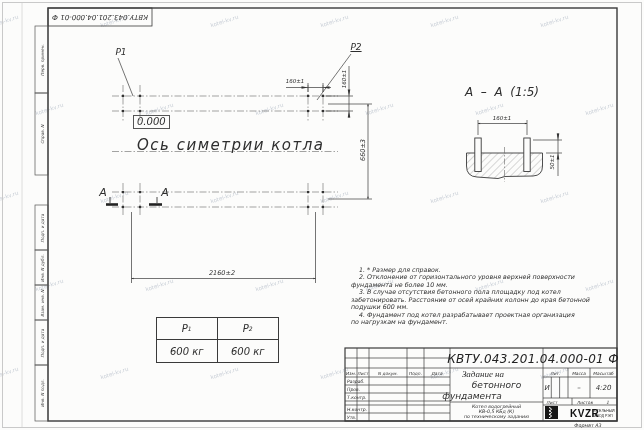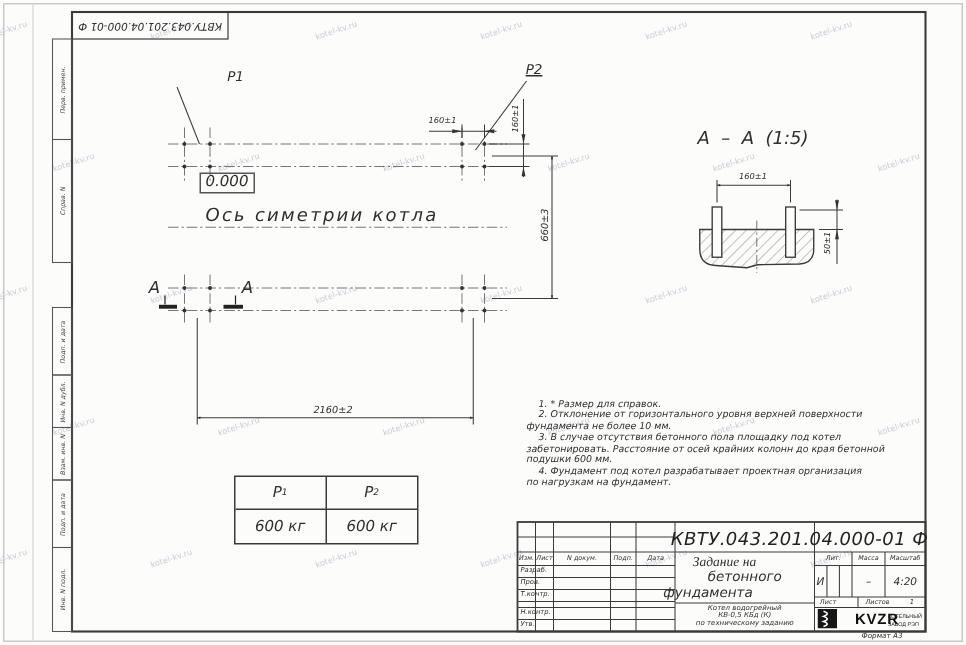--- a/index.html
+++ b/index.html
@@ -13,21 +13,21 @@
      white-space:pre;z-index:2;}
   .ctr{transform:translate(-50%,-50%);}
   .lft{transform:translateY(-50%);}
   .r90{transform:translate(-50%,-50%) rotate(-90deg);}
   .r180{transform:translate(-50%,-50%) rotate(180deg);}
   .f45{font-size:4.5px;}
   .f43{font-size:4.3px;}
   .f55{font-size:5.5px;}
   .f65{font-size:6.5px;}
   .f9{font-size:9px;}
-  .f10{font-size:12px;}
+  .f10{font-size:15px;}
   .f11{font-size:11px;}
   .f12{font-size:12px;}
   .mlabel{font:italic 4.2px "DejaVu Sans",sans-serif;color:#444;}
   .lvl{position:absolute;border:1px solid #555;padding:0 3px 1px 3px;
        font:italic 10px "DejaVu Sans",sans-serif;color:#2e2e2e;z-index:2;background:transparent;}
   .axis{letter-spacing:1.5px;}
   .notes{position:absolute;left:351px;top:266px;width:266px;z-index:2;
          font:italic 6.3px/1.18 "DejaVu Sans",sans-serif;color:#2e2e2e;}
   .notes div{white-space:pre;}
   .ltab{position:absolute;left:156px;top:317px;width:121px;height:44px;
@@ -230,21 +230,21 @@
 <span class="t r180" style="left:100px;top:17px;font-size:7px;">КВТУ.043.201.04.000-01 Ф</span>
 
 <span class="t r90 mlabel" style="left:41.5px;top:59.5px;">Перв. примен.</span>
 <span class="t r90 mlabel" style="left:41.5px;top:134px;">Справ. N</span>
 <span class="t r90 mlabel" style="left:41.5px;top:227.5px;">Подп. и дата</span>
 <span class="t r90 mlabel" style="left:41.5px;top:267.5px;">Инв. N дубл.</span>
 <span class="t r90 mlabel" style="left:41.5px;top:302.5px;">Взам. инв. N</span>
 <span class="t r90 mlabel" style="left:41.5px;top:342.5px;">Подп. и дата</span>
 <span class="t r90 mlabel" style="left:41.5px;top:393px;">Инв. N подл.</span>
 
-<span class="t ctr f9" style="left:121px;top:52px;margin-left:36px;">Р1</span>
+<span class="t ctr f9" style="left:121px;top:52px;">Р1</span>
 <span class="t ctr f9" style="left:356px;top:47px;text-decoration:underline;">Р2</span>
 <div class="lvl" style="left:133px;top:115px;">0.000</div>
 <span class="t f10 axis" style="left:137px;top:136px;">Ось симетрии котла</span>
 <span class="t ctr f11" style="left:103px;top:192px;">А</span>
 <span class="t ctr f11" style="left:165px;top:192px;">А</span>
 <span class="t ctr f55" style="left:295px;top:81px;">160±1</span>
 <span class="t r90 f55" style="left:344px;top:79px;">160±1</span>
 <span class="t r90 f65" style="left:363px;top:150px;">660±3</span>
 <span class="t ctr f65" style="left:222px;top:273px;">2160±2</span>
 

